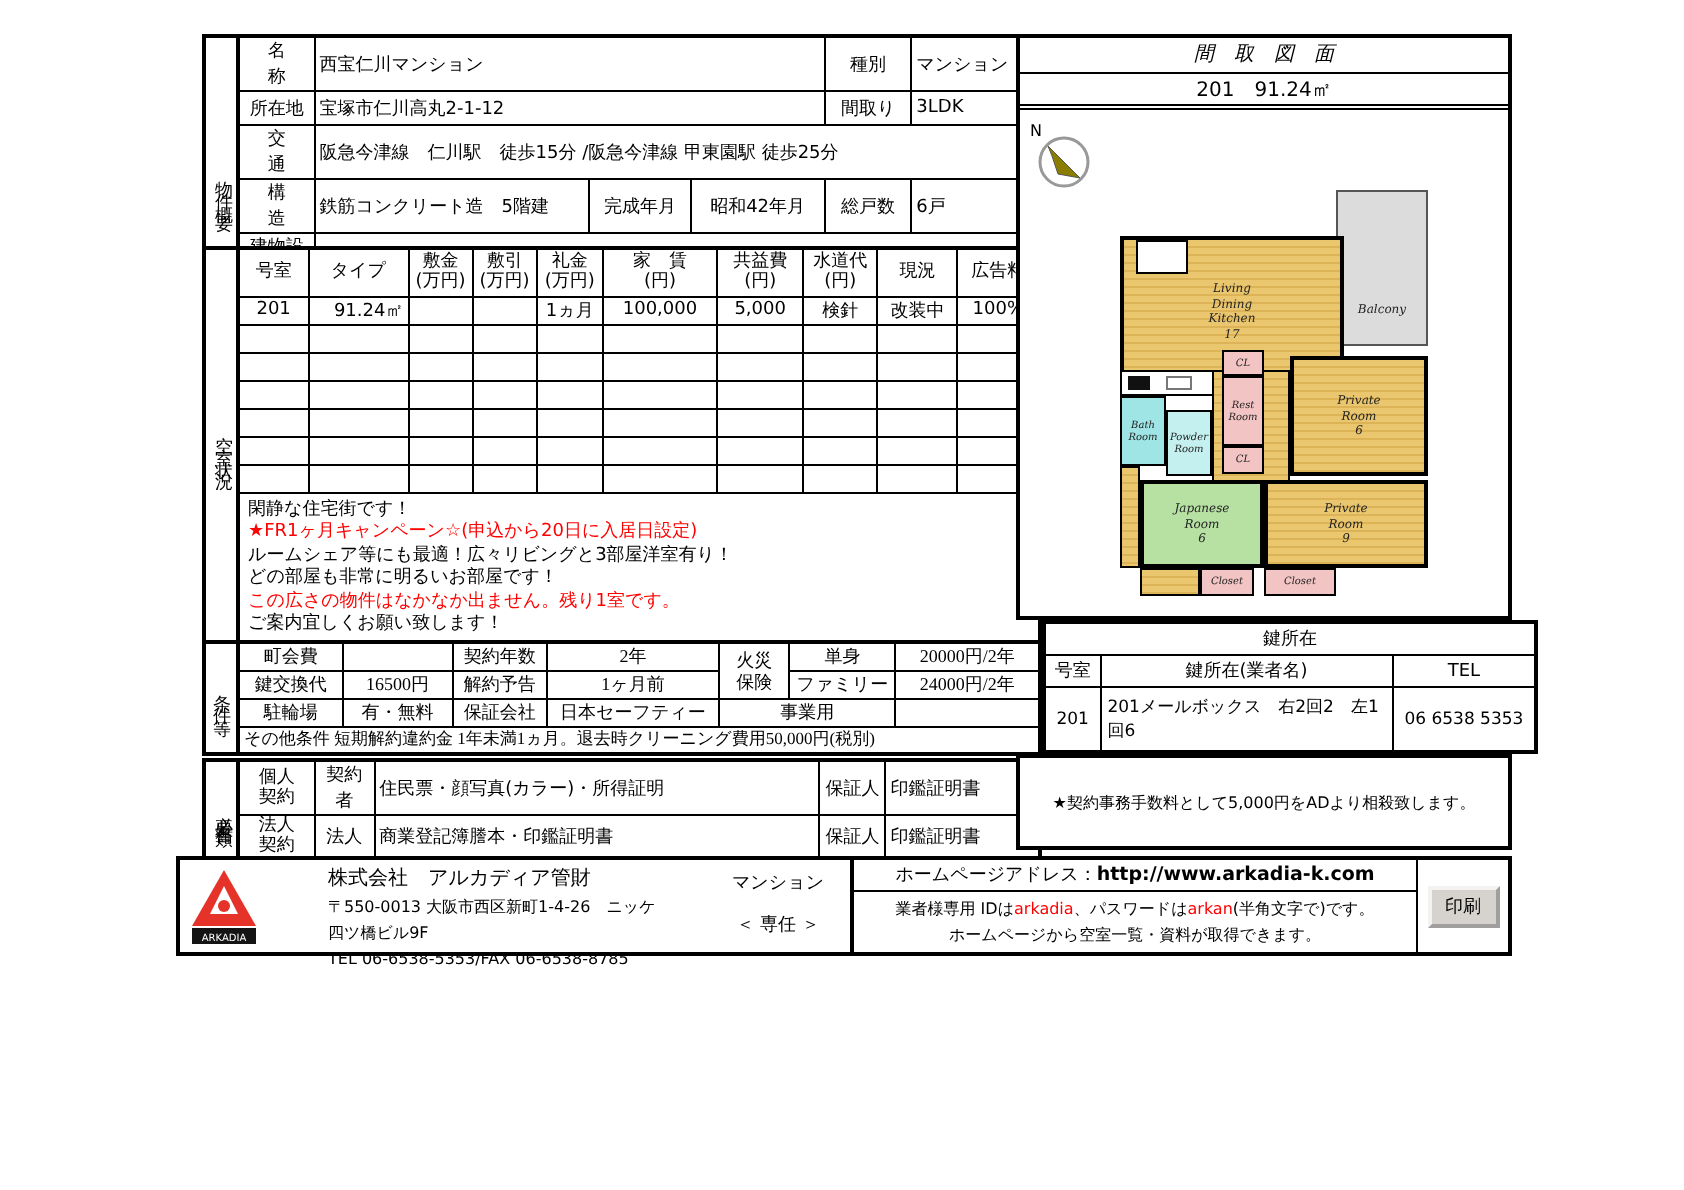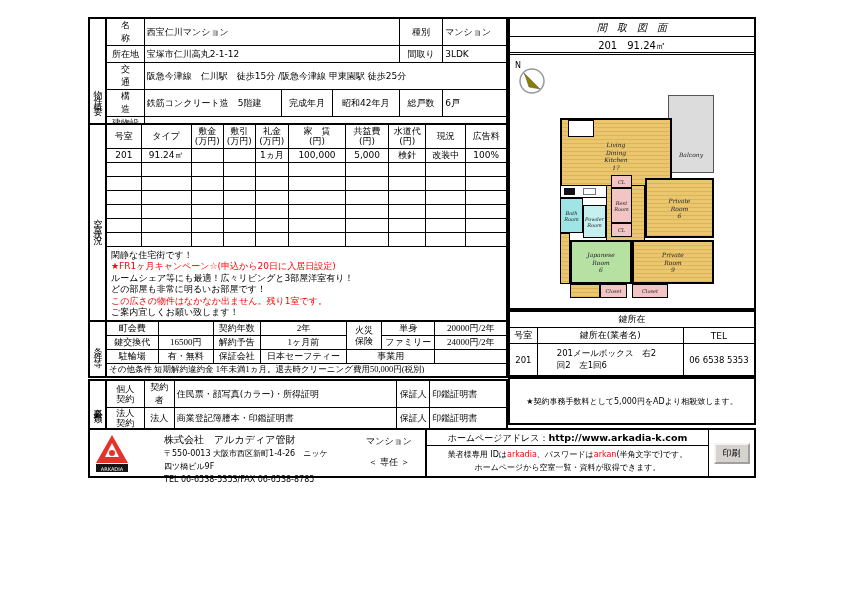--- a/index.html
+++ b/index.html
@@ -1,20 +1,20 @@
 <!DOCTYPE html>
 <html><head>
 <meta charset="utf-8">
 <style>
   * { margin:0; padding:0; box-sizing:border-box; }
   html,body { background:#fff; }
   body { width:842px; height:595px; font-family:"DejaVu Sans","Liberation Sans",sans-serif; color:#000; }
   .page { position:relative; width:842px; height:595px; background:#fff; overflow:hidden; }
 
-  table.t { border-collapse:collapse; table-layout:fixed; position:absolute; background:#fff; border:2px solid #000; }
+  table.t { border-collapse:collapse; table-layout:fixed; position:absolute; background:#fff; border:2px solid #000;margin-left:13px; }
   table.t td { border:1px solid #000; font-size:9px; padding:0 2px; overflow:hidden; vertical-align:middle; }
   .vlabel { writing-mode:vertical-rl; text-orientation:upright; text-align:center; letter-spacing:6px; font-size:10px; padding:2px 0; border-right:2px solid #000 !important; }
   .lab { text-align:center; font-size:8.5px; }
   .ctr { text-align:center; }
   .pre { white-space:pre-line; text-align:center; line-height:1.15; font-size:8px; }
   .red { color:#f00; }
   .hdr td { font-size:8px; text-align:center; }
 
   #sec-overview { left:88px; top:17px; width:420px; height:106px; }
   #sec-overview td { height:17px; }
@@ -52,21 +52,21 @@
   .gry  { background:#dcdcdc; border:1px solid #555; }
   .wht  { background:#fff; border:1px solid #000; }
   .stove { position:absolute; left:3px; top:2px; width:11px; height:7px; background:#111; }
   .sink  { position:absolute; left:22px; top:2px; width:13px; height:7px; background:#fff; border:1px solid #777; }
 
   #sec-key { left:508px; top:310px; width:248px; height:67px; }
   #sec-key td { text-align:center; }
   #sec-key .title-row td { height:13px; font-size:9px; }
   #sec-key .hdr td { height:14px; }
   #sec-key .data td { height:28px; font-size:8.5px; }
-  #sec-key td.keyplace { text-align:left; padding:0 19px; }
+  #sec-key td.keyplace { text-align:left; padding:0 3px; }
 
   #sec-note { position:absolute; left:508px; top:377px; width:248px; height:48px; border:2px solid #000; background:#fff;
     display:flex; align-items:center; justify-content:center; font-size:8px; text-align:center; padding:0 6px; }
 
   #sec-footer { position:absolute; left:88px; top:428px; width:668px; height:50px; border:2px solid #000; background:#fff; display:flex; }
   #footer-left { width:337px; border-right:2px solid #000; display:flex; padding:3px 4px;gap:28px; }
   .logo-box { width:38px; }
   .co-text { flex:1; padding-left:4px; }
   .co-name { font-size:10px; line-height:14px; }
   .co-addr, .co-tel { font-size:8px; line-height:13px; }
@@ -160,21 +160,21 @@
 (円)</td>
       <td class="pre">共益費
 (円)</td>
       <td class="pre">水道代
 (円)</td>
       <td class="pre">現況</td>
       <td class="pre">広告料</td>
     </tr>
     <tr>
       <td>201</td>
-      <td style="text-align:center">91.24㎡</td>
+      <td style="text-align:right">91.24㎡</td>
       <td></td>
       <td></td>
       <td>1ヵ月</td>
       <td>100,000</td>
       <td>5,000</td>
       <td>検針</td>
       <td>改装中</td>
       <td>100%</td>
     </tr>
     <tr>

